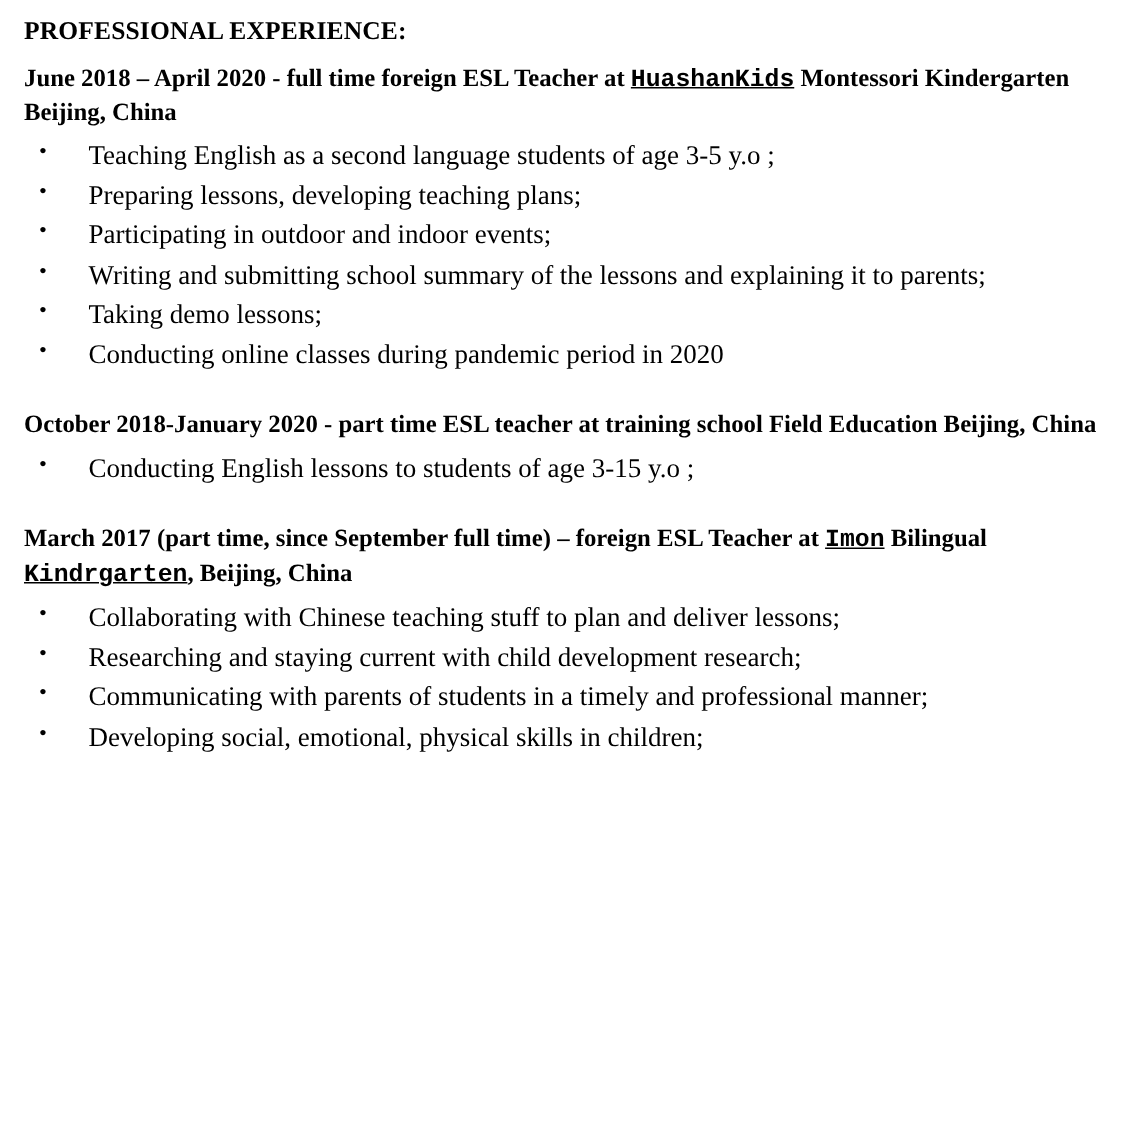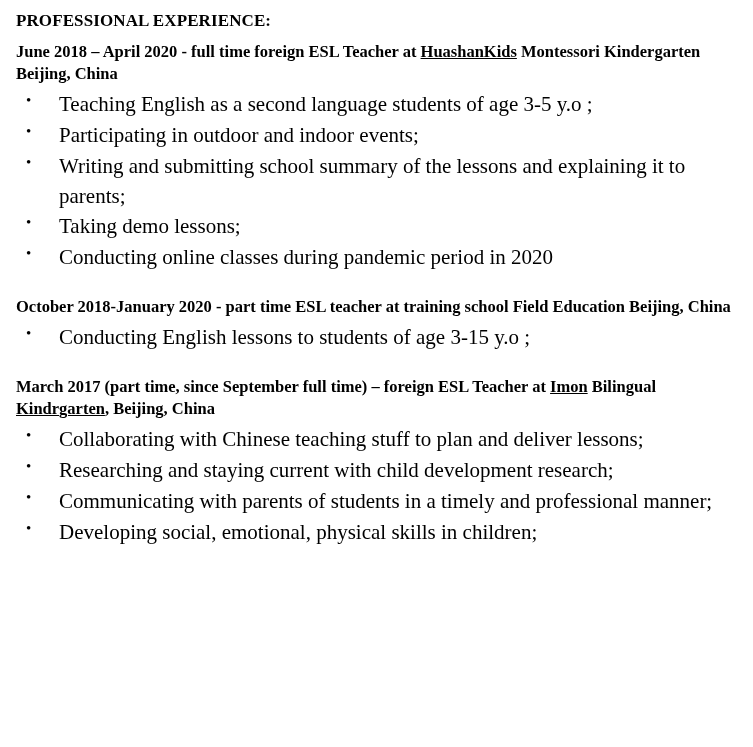--- a/index.html
+++ b/index.html
@@ -40,49 +40,51 @@
     text-decoration-thickness: 1px;
   }
   ul.bullets {
     list-style: none;
     margin: 0;
     padding: 0;
   }
   ul.bullets li {
     position: relative;
     padding-left: 43px;
-    font-size: 21px;
+    font-size: 18px;
     line-height: 1.42;
     margin: 0 0 1px 0;
   }
   ul.bullets li::before {
     content: "\2022";
     position: absolute;
     left: 10px;
     top: -1px;
     font-size: 15px;
     line-height: 1.5;
   }
   .gap-lg { height: 22px; }
   .nowrap-wide { white-space: nowrap; }
   .u {
     text-decoration: underline;
+    font-family: Liberation Mono, monospace;
   }
 </style>
 </head>
 <body>
 
 <div class="page">
 
   <div class="section-title">PROFESSIONAL EXPERIENCE:</div>
 
   <div class="job-heading"><span>June 2018  – April 2020 -  full time foreign ESL Teacher at </span><span class="u">HuashanKids</span><span> Montessori Kindergarten  Beijing, China</span></div>
 
   <ul class="bullets">
     <li>Teaching English as a second language students of age 3-5 y.o ;</li>
+    <li>Preparing lessons, developing teaching plans;</li>
     <li>Participating in outdoor and indoor events;</li>
     <li>Writing and submitting school summary of the lessons and explaining it to parents;</li>
     <li>Taking demo lessons;</li>
     <li>Conducting online classes during pandemic period in 2020</li>
   </ul>
 
   <div class="gap-lg"></div>
 
   <div class="job-heading nowrap-wide">October 2018-January 2020 - part time ESL teacher at training school Field Education Beijing, China</div>
 

